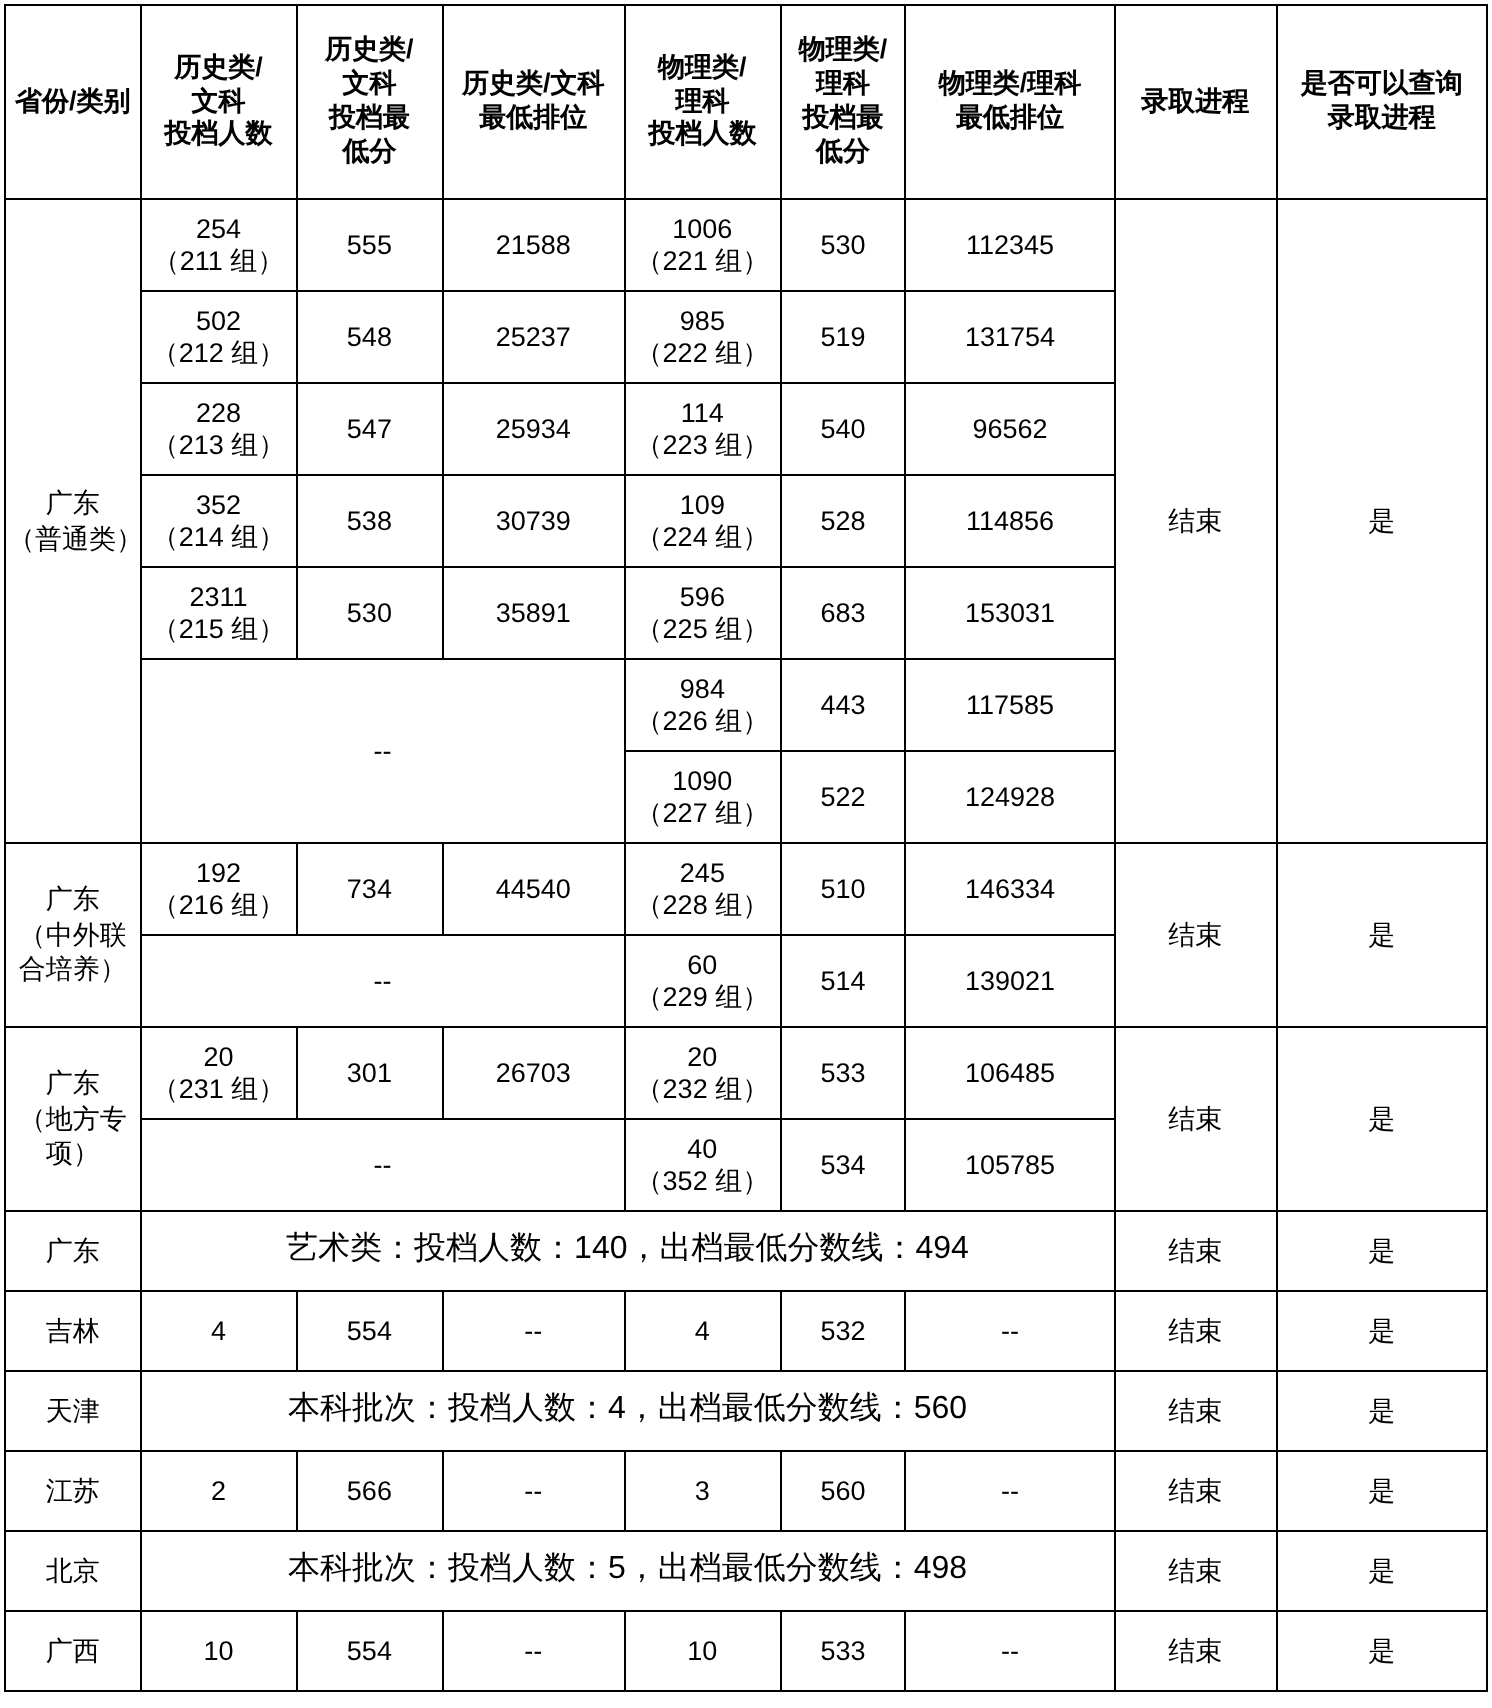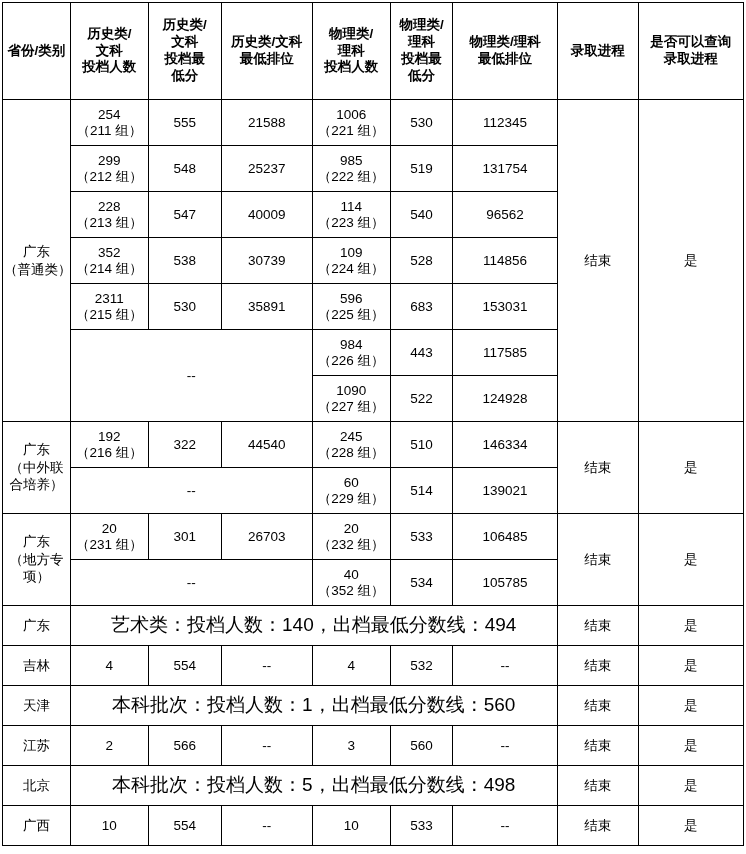--- a/index.html
+++ b/index.html
@@ -47,21 +47,21 @@
   .c6 { width: 103px; }
   .c7 { width: 80px; }
   .c8 { width: 104px; }
 
   .row-pair { height: 46px; }
   .row-simple { height: 40px; }
   .num-line { display: block; }
   .group-line { display: block; }
   .prov-cell { line-height: 1.3; }
   .dash { letter-spacing: 0px; }
-  .merged-note { font-size: 19px; }
+  .merged-note { font-size: 16px; }
 </style>
 </head>
 <body>
 
 <table id="admissions-table">
   <colgroup>
     <col class="c0">
       <col class="c1">
       <col class="c2">
       <col class="c3">
@@ -132,39 +132,39 @@
         <span class="num-line">1006</span>
         <span class="group-line">（221 组）</span>
       </td>
       <td>530</td>
       <td>112345</td>
       <td rowspan="7">结束</td>
       <td rowspan="7">是</td>
     </tr>
     <tr class="row-pair">
       <td>
-        <span class="num-line">299</span>
+        <span class="num-line">502</span>
         <span class="group-line">（212 组）</span>
       </td>
       <td>548</td>
       <td>25237</td>
       <td>
         <span class="num-line">985</span>
         <span class="group-line">（222 组）</span>
       </td>
       <td>519</td>
       <td>131754</td>
     </tr>
     <tr class="row-pair">
       <td>
         <span class="num-line">228</span>
         <span class="group-line">（213 组）</span>
       </td>
       <td>547</td>
-      <td>40009</td>
+      <td>25934</td>
       <td>
         <span class="num-line">114</span>
         <span class="group-line">（223 组）</span>
       </td>
       <td>540</td>
       <td>96562</td>
     </tr>
     <tr class="row-pair">
       <td>
         <span class="num-line">352</span>
@@ -214,21 +214,21 @@
     <tr class="row-pair">
       <td class="prov-cell" rowspan="2">
         <span class="num-line">广东</span>
         <span class="num-line">（中外联</span>
         <span class="num-line">合培养）</span>
       </td>
       <td>
         <span class="num-line">192</span>
         <span class="group-line">（216 组）</span>
       </td>
-      <td>322</td>
+      <td>734</td>
       <td>44540</td>
       <td>
         <span class="num-line">245</span>
         <span class="group-line">（228 组）</span>
       </td>
       <td>510</td>
       <td>146334</td>
       <td rowspan="2">结束</td>
       <td rowspan="2">是</td>
     </tr>
@@ -287,21 +287,21 @@
       <td>--</td>
       <td>4</td>
       <td>532</td>
       <td>--</td>
       <td>结束</td>
       <td>是</td>
     </tr>
 
     <tr class="row-simple">
       <td>天津</td>
-      <td class="merged-note" colspan="6">本科批次：投档人数：1，出档最低分数线：560</td>
+      <td class="merged-note" colspan="6">本科批次：投档人数：4，出档最低分数线：560</td>
       <td>结束</td>
       <td>是</td>
     </tr>
 
     <tr class="row-simple">
       <td>江苏</td>
       <td>2</td>
       <td>566</td>
       <td>--</td>
       <td>3</td>

